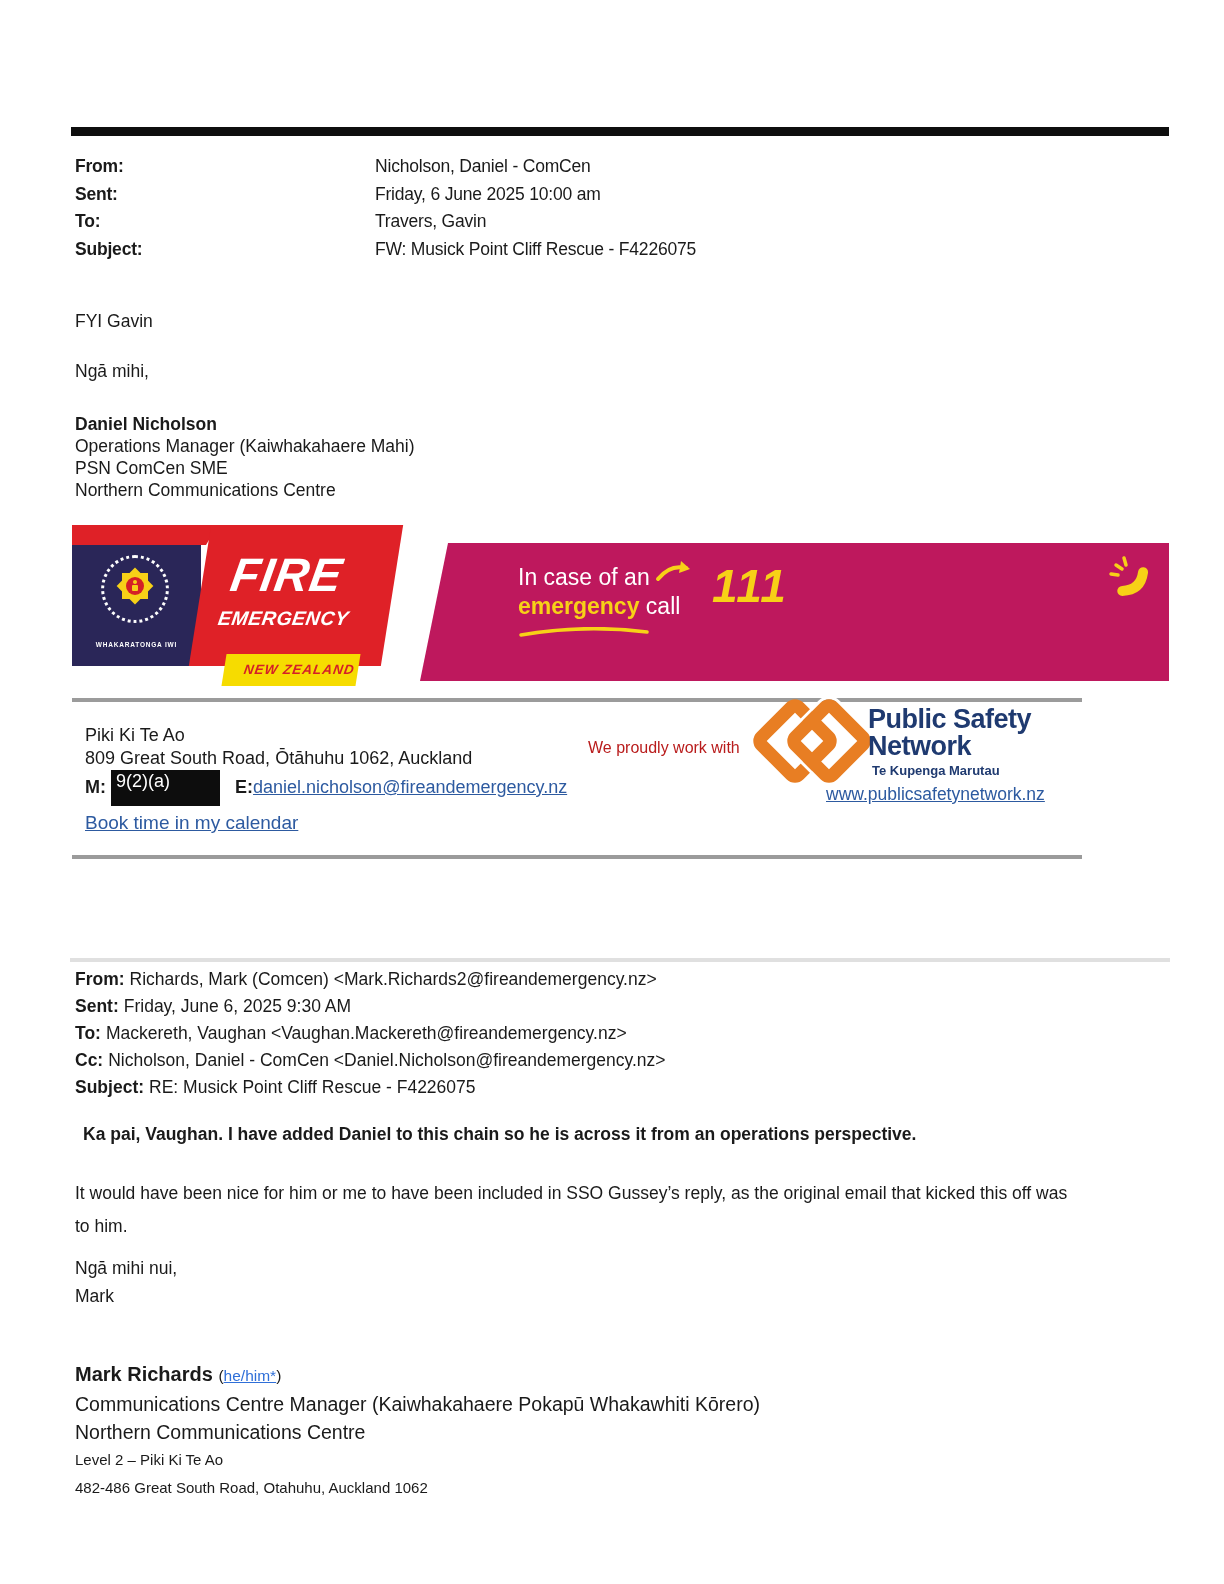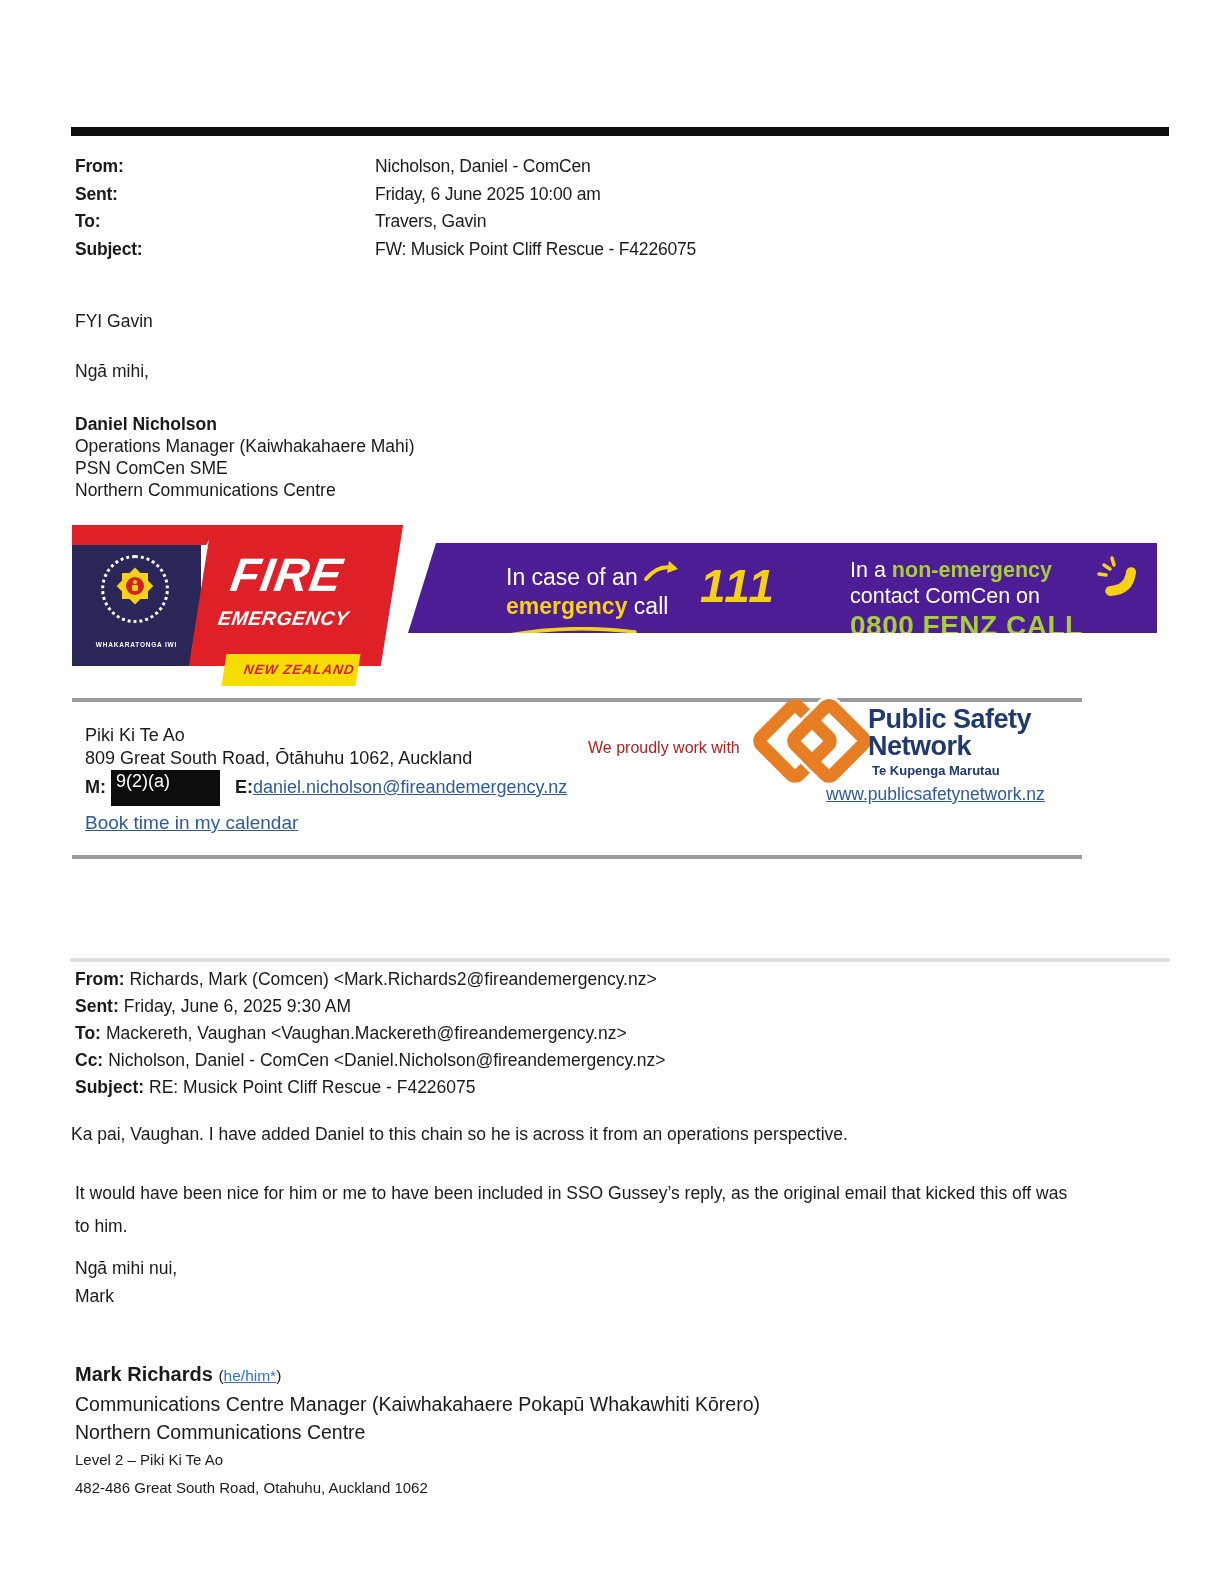--- a/index.html
+++ b/index.html
@@ -35,21 +35,21 @@
   .star-red{left:54px;top:32px;width:18px;height:18px;background:#d42027;border-radius:50%;}
   .ff-head{left:61px;top:35px;width:4px;height:4px;background:#f7d117;border-radius:50%;}
   .ff-body{left:60px;top:40px;width:6px;height:6px;background:#f7d117;border-radius:1px;}
   .emblem-txt{left:0;top:96px;width:129px;text-align:center;color:#fff;font-size:6.5px;
     letter-spacing:0.8px;font-weight:700;}
   .fire-red{left:128px;top:7px;width:192px;height:141px;background:#df2127;transform:skewX(-9deg);}
   .fire-word{left:28px;top:22px;font-size:47px;font-weight:800;font-style:italic;color:#fff;letter-spacing:1px;}
   .emerg-word{left:22px;top:82px;font-size:19.5px;font-weight:800;font-style:italic;color:#fff;letter-spacing:0.5px;}
   .nz-yellow{left:152px;top:136px;width:134px;height:32px;background:#f6dc00;transform:skewX(-9deg);z-index:0;}
   .nz-word{left:20px;top:8px;font-size:13.5px;font-weight:800;font-style:italic;color:#d42027;letter-spacing:1px;}
-  .bignavy{left:336px;top:25px;width:749px;height:90px;background:#4c1d95;
+  .bignavy{left:348px;top:25px;width:749px;height:138px;background:#be185d;
     clip-path:polygon(28px 0,100% 0,100% 100%,0 100%);}
   .case-group{left:98px;top:20px;color:#fff;font-size:23px;line-height:29px;}
   .case-l2 .yw{color:#f7d117;font-weight:700;}
   .arrow-svg{left:232px;top:16px;}
   .swoosh-svg{left:98px;top:84px;}
   .num111{left:292px;top:16px;font-size:46px;font-weight:800;font-style:italic;color:#f7d117;letter-spacing:2px;}
   .rgt-group{left:442px;top:14px;color:#fff;font-size:21.5px;line-height:26px;}
   .grn{color:#a6ce39;font-weight:700;}
   .fenzcall{font-size:28px;font-weight:800;letter-spacing:0.5px;line-height:34px;}
   .phone-svg{left:688px;top:10px;}
@@ -74,21 +74,21 @@
   .chain.c2{left:36px;top:4px;box-shadow:0 0 0 3px #fff;}
   .psn-name{left:868px;top:706px;font-size:27px;font-weight:800;color:#1f3a70;line-height:27px;letter-spacing:-0.5px;}
   .psn-maori{left:872px;top:763px;font-size:13px;font-weight:700;color:#1f3a70;}
   .psn-url{left:826px;top:784px;font-size:17.5px;}
 
   
   .hdr2{left:75px;top:966px;font-size:17.5px;line-height:27px;}
   .hdr2 .h2row b{margin-right:5px;}
 
   
-  .p1{left:71px;top:1124px;font-size:17.5px;}
+  .p1{left:83px;top:1124px;font-size:17.5px;font-weight:bold;}
   .p2{left:75px;top:1177px;width:1010px;font-size:17.5px;line-height:33px;}
   .signoff{left:75px;top:1258px;font-size:17.5px;}
   .signname{left:75px;top:1286px;font-size:17.5px;}
 
   
   .sig2{left:75px;top:1360px;}
   .sig2 .nameline{font-size:20px;line-height:28px;}
   .sig2 .nameline .nm{font-weight:700;}
   .sig2 .nameline .pr{font-size:15.5px;}
   .sig2 .roleline{font-size:19.5px;line-height:28px;}
@@ -162,28 +162,20 @@
       </div>
       <svg class="abs arrow-svg" width="44" height="26">
         <path d="M6 20 Q 18 5 34 9" stroke="#f7d117" stroke-width="4" fill="none" stroke-linecap="round"></path>
         <path d="M29 2 L 38 10 L 27 14 Z" fill="#f7d117"></path>
       </svg>
       <svg class="abs swoosh-svg" width="132" height="12">
         <path d="M3 8 Q 66 -3 129 5" stroke="#f7d117" stroke-width="3.5" fill="none" stroke-linecap="round"></path>
       </svg>
       <div class="abs num111">111</div>
 
-      <div class="abs rgt-group">
-        <div>
-          <span>In a</span>
-          <span class="grn">non-emergency</span>
-        </div>
-        <div>contact ComCen on</div>
-        <div class="grn fenzcall">0800 FENZ CALL</div>
-      </div>
 
       <svg class="abs phone-svg" width="50" height="50">
         <g transform="rotate(-42 26 30)">
           <path d="M12 28 Q 26 40 40 28" stroke="#f7d117" stroke-width="10" fill="none" stroke-linecap="round"></path>
         </g>
         <g stroke="#f7d117" stroke-width="3.5" stroke-linecap="round">
           <line x1="8" y1="12" x2="14" y2="16"></line>
           <line x1="16" y1="5" x2="18" y2="12"></line>
           <line x1="3" y1="21" x2="10" y2="22"></line>
         </g>

